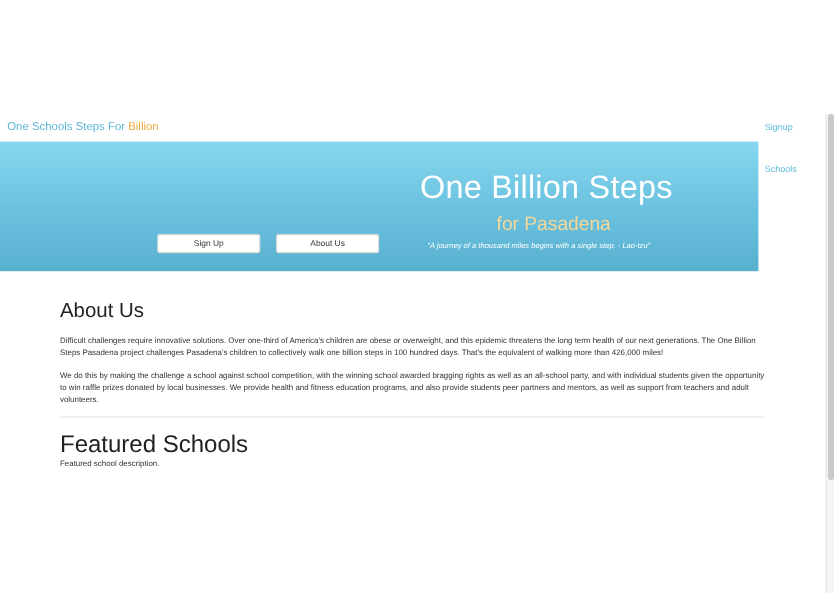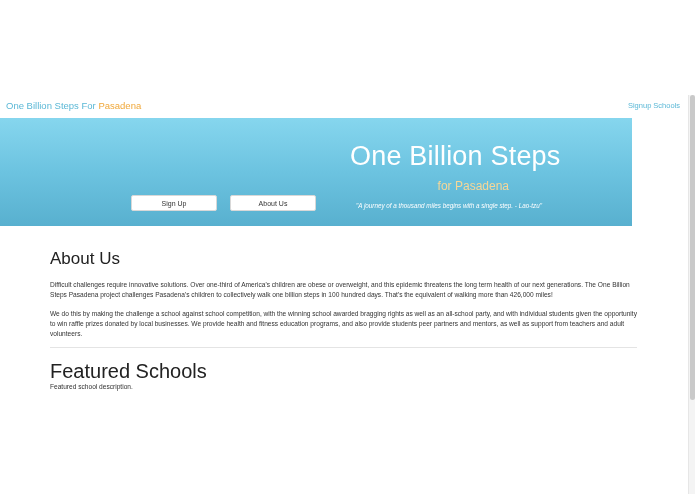--- a/index.html
+++ b/index.html
@@ -21,33 +21,33 @@
 
     .navbar {
       position: absolute; left: 0; top: 0; width: 688px; height: 23px;
       background: #fff;
     }
     .brand {
       position: absolute; left: 6px; top: 5px; font-size: 9.5px; color: #5bb8d6;
       white-space: nowrap;
     }
     .brand .accent { color: #f0a83a; }
-    .nav-links { position: absolute; right: 8px; top: 6px; display: flex; gap: 2px; }
+    .nav-links { position: absolute; right: 24px; top: 6px; display: flex; gap: 26px; flex-direction: column; }
     .nav-link { font-size: 7.5px; color: #5bb8d6; text-decoration: none; cursor: pointer; }
 
     .hero {
       position: absolute; left: 0; top: 23px; width: 632px; height: 108px;
       background: linear-gradient(to bottom, #86d6ee 0%, #6cc3e0 50%, #58b0cf 100%);
     }
     .hero-title {
       position: absolute; left: 350px; top: 23px; font-size: 27px; color: #ffffff;
       white-space: nowrap; letter-spacing: 0.2px;
     }
     .hero-sub {
-      position: absolute; right: 123px; top: 61px; font-size: 12px; color: #f6d797;
+      position: absolute; right: 123px; top: 61px; font-size: 16px; color: #f6d797;
       white-space: nowrap;
     }
     .hero-quote {
       position: absolute; left: 356px; top: 107px; font-size: 6.3px; font-style: italic;
       color: #ffffff; white-space: nowrap;
     }
     .hero-quote { top: 84px; }
     .hero-btn {
       position: absolute; top: 77px; height: 16px; width: 86px;
       background: #ffffff; border: 1px solid #d8d8d8; border-radius: 2px;
@@ -80,21 +80,21 @@
       position: absolute; left: 0; top: 157px; font-size: 6.6px; color: #333; white-space: nowrap;
     }
   </style>
 </head>
 <body>
 
 <div class="viewport">
 
   <div class="navbar">
     <a class="brand">
-      <span>One Billion Steps For </span><span class="accent">Pasadena</span>
+      <span>One Schools Steps For </span><span class="accent">Billion</span>
     </a>
     <div class="nav-links">
       <a class="nav-link">Signup</a>
       <a class="nav-link">Schools</a>
     </div>
   </div>
 
   <div class="hero">
     <div class="hero-title">One Billion Steps</div>
     <div class="hero-sub">for Pasadena</div>

